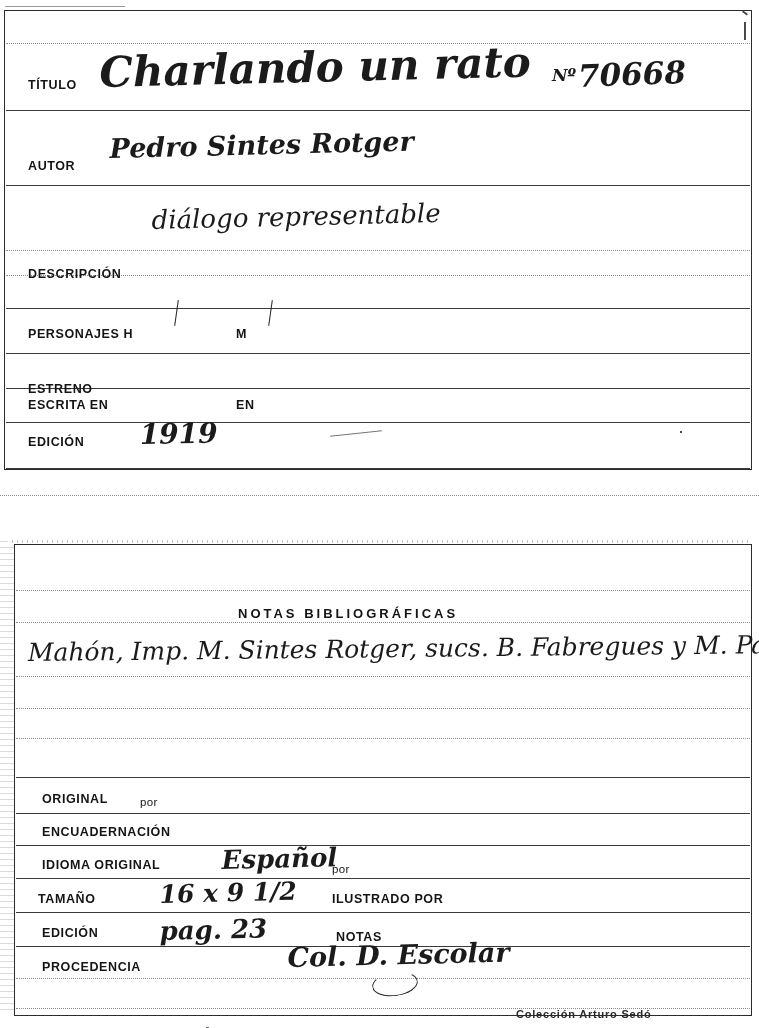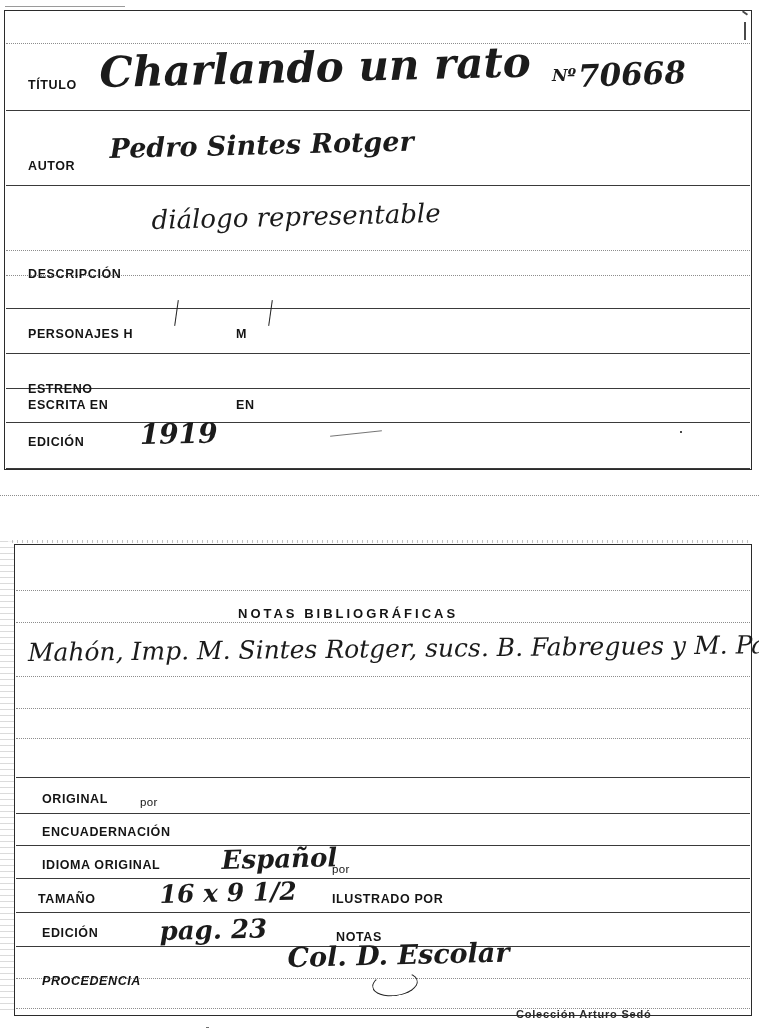--- a/index.html
+++ b/index.html
@@ -188,21 +188,21 @@
 
   <div class="label" style="left:42px; top:328px;">IDIOMA ORIGINAL</div>
   <div class="label light" style="left:332px; top:333px;">por</div>
 
   <div class="label" style="left:24px; top:362px;margin-left:14px;">TAMAÑO</div>
   <div class="label" style="left:332px; top:362px;">ILUSTRADO POR</div>
 
   <div class="label" style="left:42px; top:396px;">EDICIÓN</div>
   <div class="label" style="left:336px; top:400px;">NOTAS</div>
 
-  <div class="label" style="left:42px; top:444px;font-style:italic;">PROCEDENCIA</div>
+  <div class="label" style="left:42px; top:430px;">PROCEDENCIA</div>
 
   <div class="hand" style="left:222px; top:315px; font-size:26px;">Español</div>
   <div class="hand" style="left:160px; top:350px; font-size:25px;">16 x 9 1/2</div>
   <div class="hand" style="left:160px; top:386px; font-size:26px;">pag. 23</div>
   <div class="hand" style="left:288px; top:412px; font-size:27px;">Col. D. Escolar</div>
 
   <div style="position:absolute; left:372px; top:442px; width:44px; height:22px; border:1px solid #272727; border-radius:50%; border-top-color:transparent; transform:rotate(-8deg);"></div>
 
   <div class="collection" style="left:516px; top:478px;">Colección Arturo Sedó</div>
 

